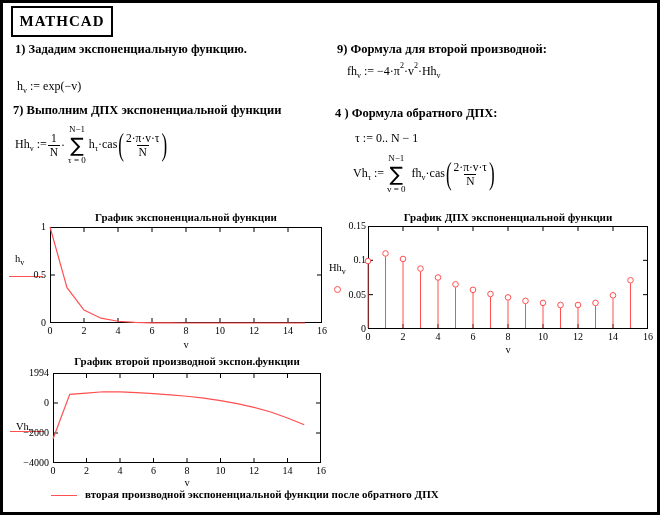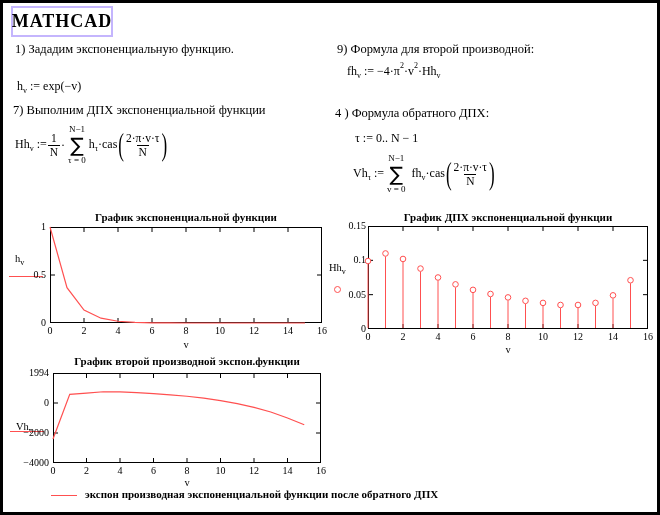--- a/index.html
+++ b/index.html
@@ -1,24 +1,24 @@
 <!DOCTYPE html>
 <html><head>
 <meta charset="utf-8">
 <style>
   html,body{margin:0;padding:0;background:#888;}
   #root{
     position:relative;width:660px;height:515px;background:#ffffff;
     font-family:"Liberation Serif", "DejaVu Serif", serif;color:#000;
     box-sizing:border-box;border:3px solid #000;overflow:hidden;
   }
-  .box{position:absolute;border:2px solid #c4b5fd;background:#fff;
+  .box{position:absolute;border:2px solid #000000;background:#fff;
        display:flex;align-items:center;justify-content:center;
-       font-weight:bold;font-size:18px;letter-spacing:1px;}
-  .head{position:absolute;font-weight:normal;font-size:12.5px;white-space:nowrap;}
+       font-weight:bold;font-size:15px;letter-spacing:1px;}
+  .head{position:absolute;font-weight:bold;font-size:12.5px;white-space:nowrap;}
   .math{position:absolute;font-size:12px;white-space:nowrap;}
   .mrow{display:flex;align-items:center;}
   sub.s{font-size:8px;}
   sup.s{font-size:8px;position:relative;top:-2px;}
   .frac{display:inline-flex;flex-direction:column;align-items:center;
         line-height:1.1;font-size:11.5px;margin:0 1px;}
   .frac .den{border-top:1px solid #000;padding:0 2px;}
   .sum{display:inline-flex;flex-direction:column;align-items:center;
        line-height:1;margin:0 3px;}
   .sum .lim{font-size:9px;line-height:1.2;}
@@ -200,21 +200,21 @@
       <line x1="263" y1="60" x2="267" y2="60" stroke="#000000"></line>
       <line x1="1" y1="30" x2="5" y2="30" stroke="#000000"></line>
       <line x1="263" y1="30" x2="267" y2="30" stroke="#000000"></line>
       <polyline points="0,66 16.75,21.299999999999997 33.5,20.10000000000001 50.25,18.75 67,18.89999999999999 83.75,19.650000000000006 100.5,20.700000000000003 117.25,21.89999999999999 134,23.25 150.75,25.200000000000003 167.5,27.599999999999994 184.25,30.599999999999994 201,34.35 217.75,39 234.5,45 251.25,51.75" fill="none" stroke="#ff5050" stroke-width="1.2"></polyline>
     </svg>
   <div class="legendlab" style="left:13px;top:418px"><span>Vh</span><sub class="s">v</sub></div>
   <div class="legendline trace-colored" style="left: 7px; top: 428px; width: 34px; border-color: rgb(255, 80, 80);"></div>
   <div class="xlab" style="left:50px;top:474px;width:268px">v</div>
 
   <div class="legendline trace-colored" style="left: 48px; top: 492px; width: 26px; border-color: rgb(255, 80, 80);"></div>
-  <div class="blegend" style="left:82px;top:485px">экспон производная экспоненциальной функции после обратного ДПХ</div>
+  <div class="blegend" style="left:82px;top:485px">вторая производной экспоненциальной функции после обратного ДПХ</div>
 
 <span class="ticklab" style="left: 38px; top: 322px;">0</span>
     <span class="ticklab" style="left: 72px; top: 322px;">2</span>
     <span class="ticklab" style="left: 106px; top: 322px;">4</span>
     <span class="ticklab" style="left: 140px; top: 322px;">6</span>
     <span class="ticklab" style="left: 174px; top: 322px;">8</span>
     <span class="ticklab" style="left: 208px; top: 322px;">10</span>
     <span class="ticklab" style="left: 242px; top: 322px;">12</span>
     <span class="ticklab" style="left: 276px; top: 322px;">14</span>
     <span class="ticklab" style="left: 310px; top: 322px;">16</span>

